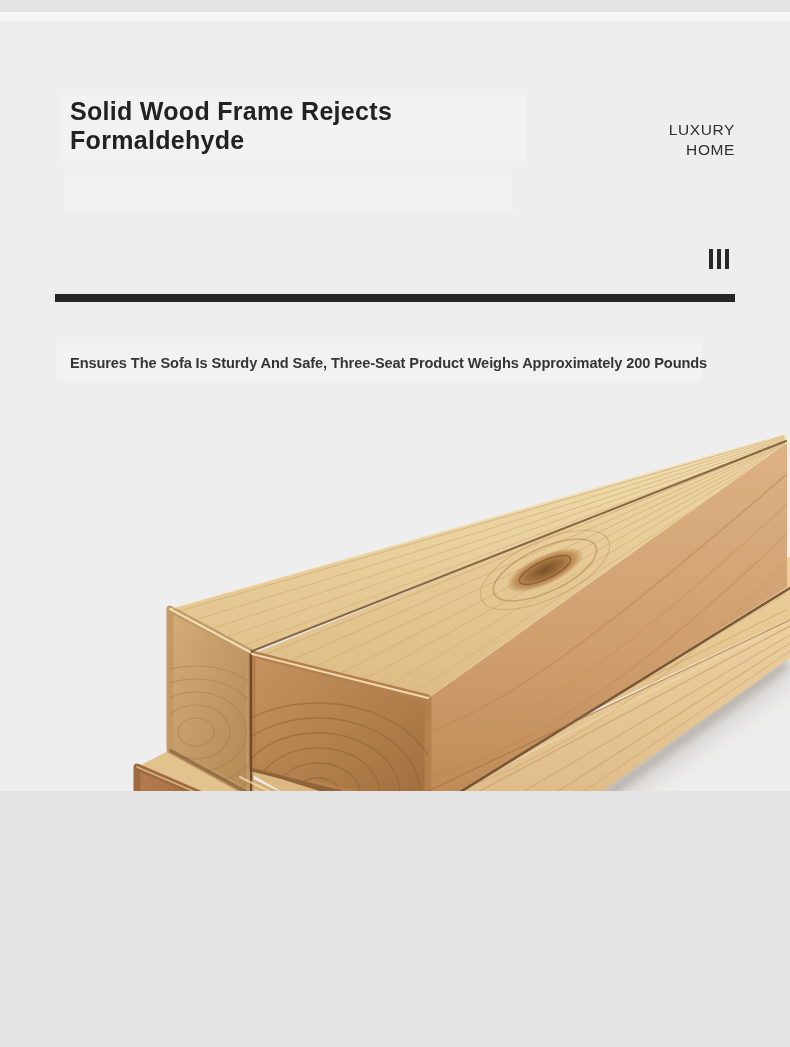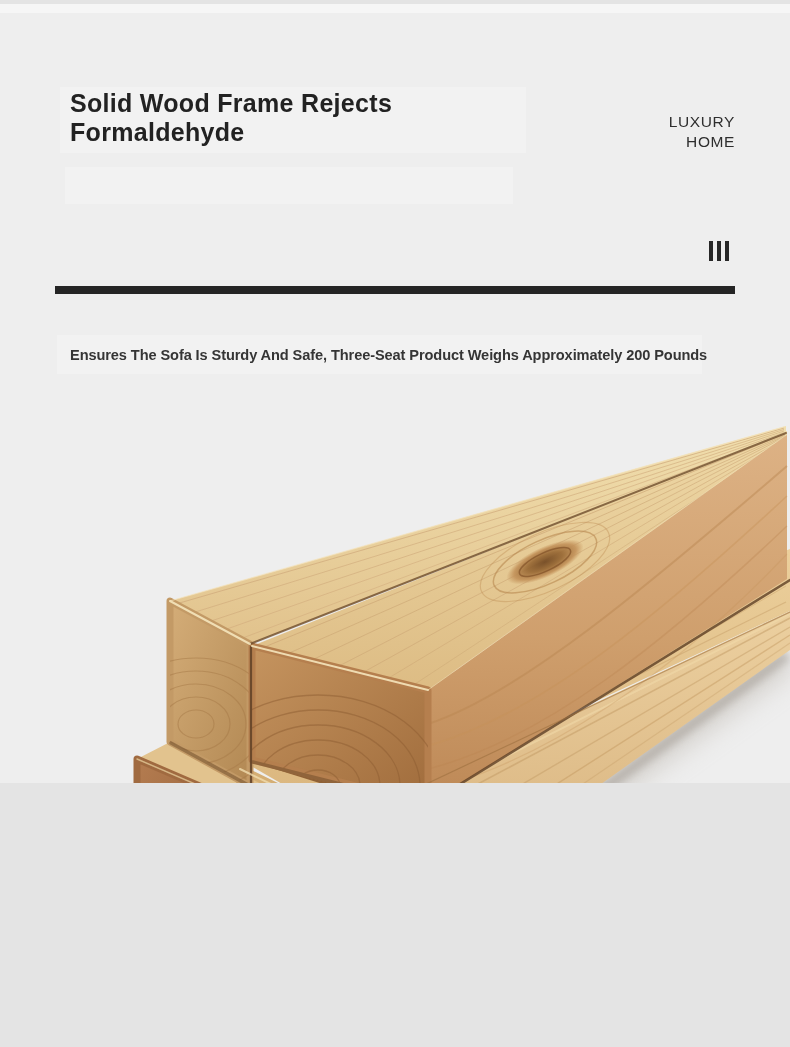--- a/index.html
+++ b/index.html
@@ -1,16 +1,16 @@
 <!DOCTYPE html>
 <html><head>
 <meta charset="utf-8">
 <style>
   html,body{margin:0;padding:0;background:#e4e4e4;font-family:"Liberation Sans",sans-serif;}
-  #page{position:relative;width:790px;height:779px;margin:4px auto;background:#eeeeee;overflow:hidden;}
+  #page{position:relative;width:790px;height:779px;margin:12px auto;background:#eeeeee;overflow:hidden;}
   .top-strip{position:absolute;left:0;top:0;width:790px;height:9px;background:#f6f6f6;}
   .hl{position:absolute;background:#f2f2f2;}
   #title-hl{left:60px;top:83px;width:466px;height:66px;}
   #subtitle-hl{left:65px;top:163px;width:448px;height:37px;}
   #note-hl{left:57px;top:331px;width:645px;height:39px;}
   #page-title{position:absolute;left:70px;top:85px;margin:0;font-size:25px;line-height:28.5px;
     font-weight:700;color:#222;letter-spacing:.3px;}
   #subtitle{position:absolute;left:76px;top:171px;font-size:16px;font-weight:700;color:#2d2d2d;}
   #brand{position:absolute;right:55px;top:108px;text-align:right;font-size:15.5px;line-height:20px;
     color:#2e2e2e;letter-spacing:.6px;font-weight:400;}

